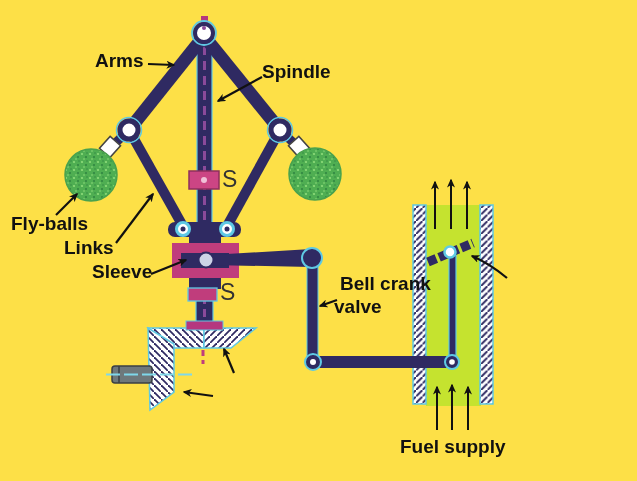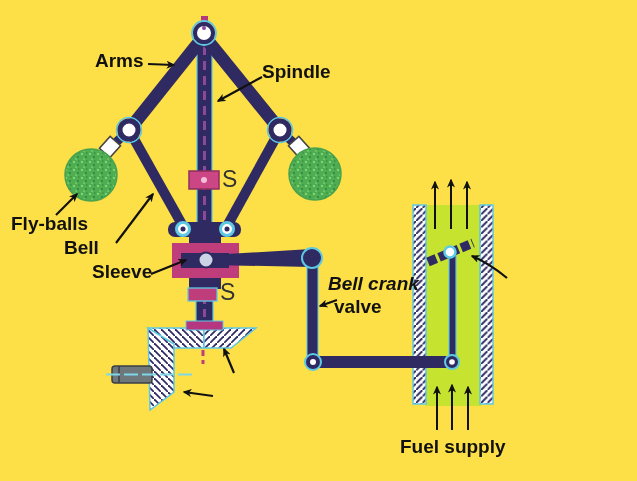--- a/index.html
+++ b/index.html
@@ -154,21 +154,21 @@
       <line x1="337" y1="300" x2="320" y2="306" marker-end="url(#ah)"></line>
       <path d="M507,278 C495,268 486,262 472,256" marker-end="url(#ah)"></path>
       <line x1="234" y1="373" x2="224" y2="349" marker-end="url(#ah)"></line>
       <line x1="213" y1="396" x2="184" y2="392" marker-end="url(#ah)"></line>
     </g>
   </svg>
 
   <div class="lbl" style="left:95px;top:51px;">Arms</div>
   <div class="lbl" style="left:11px;top:214px;">Fly-balls</div>
   <div class="lbl" style="left:262px;top:62px;">Spindle</div>
-  <div class="lbl" style="left:64px;top:238px;">Bell</div>
+  <div class="lbl" style="left:64px;top:238px;">Links</div>
   <div class="lbl" style="left:92px;top:262px;">Sleeve</div>
-  <div class="lbl" style="left:328px;top:274px;font-style:italic;">Bell crank</div>
+  <div class="lbl" style="left:340px;top:274px;">Bell crank</div>
   <div class="lbl" style="left:334px;top:297px;">valve</div>
   <div class="lbl" style="left:400px;top:437px;">Fuel supply</div>
   <div class="s-lbl" style="left:222px;top:166px;">S</div>
   <div class="s-lbl" style="left:220px;top:279px;">S</div>
 
 </div>
 
 </body></html>

